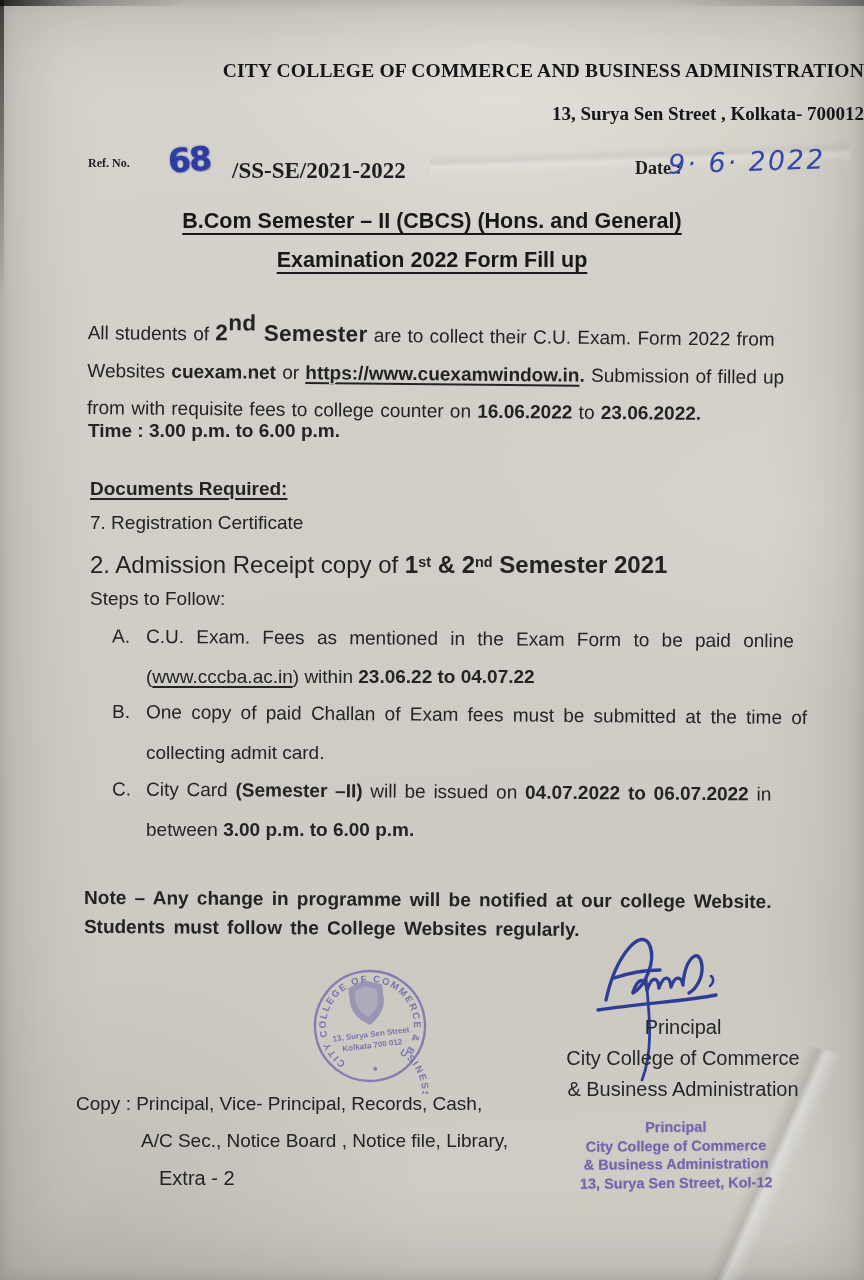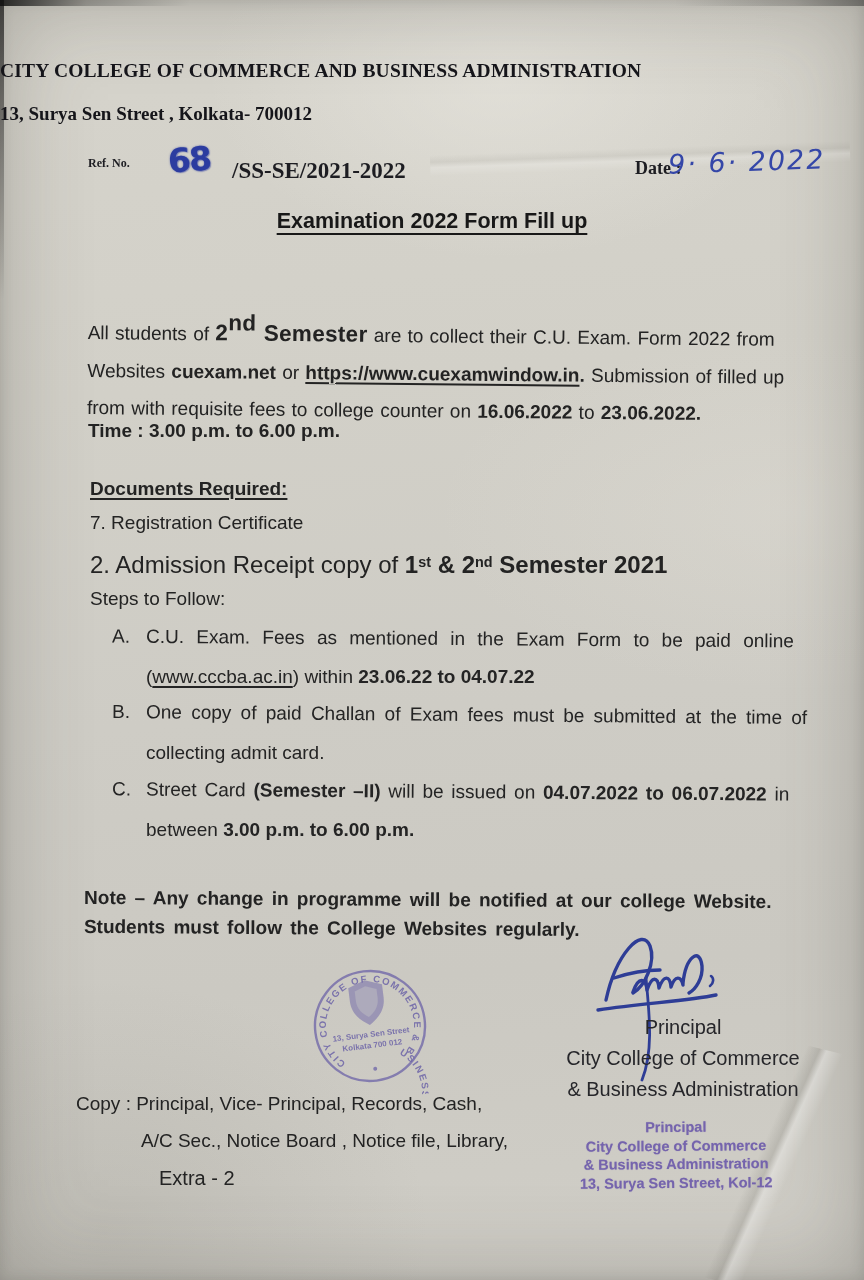--- a/index.html
+++ b/index.html
@@ -25,21 +25,21 @@
   .crease-h{position:absolute;left:430px;top:120px;width:420px;height:70px;pointer-events:none;transform:rotate(-2deg);
     background:linear-gradient(to bottom, rgba(0,0,0,0) 40%, rgba(120,118,110,0.10) 50%, rgba(255,255,255,0.18) 58%, rgba(0,0,0,0) 70%);}
 
   .serif{font-family:"Liberation Serif",serif;}
   .b{font-weight:bold;}
   .u{text-decoration:underline;text-decoration-thickness:2px;text-underline-offset:3px;}
   .sup{font-size:0.6em;vertical-align:0.45em;}
   .lg{font-size:22.5px;letter-spacing:0.3px;}
   .abs{position:absolute;white-space:nowrap;}
 
-  .header{left:0;right:0;top:60px;text-align:left;color:#15151a;}
+  .header{left:0;right:0;top:60px;text-align:right;color:#15151a;}
   .header-l1{font-size:19.5px;font-weight:bold;letter-spacing:0.2px;}
   .header-l2{font-size:19px;font-weight:bold;margin-top:21px;}
 
   .ref-label{left:88px;top:156px;font-size:12px;font-weight:bold;color:#1d1d22;}
   .ref-number{left:168px;top:140px;font-size:33px;font-weight:bold;color:#2c3ca0;
     transform:rotate(-4deg);text-shadow:0 0 2px rgba(44,60,160,0.65), 1px 1px 1px rgba(44,60,160,0.4);
     font-family:"DejaVu Sans",sans-serif;letter-spacing:-2px;}
   .ref-code{left:232px;top:158px;font-size:23px;font-weight:bold;color:#1d1d22;}
   .date-label{left:612px;top:158px;font-size:18px;font-weight:bold;color:#1d1d22;margin-left:23px;}
   .date-value{left:668px;top:146px;font-size:27px;color:#3547a8;font-style:italic;
@@ -95,41 +95,42 @@
     <div class="header-l2">13, Surya Sen Street , Kolkata- 700012</div>
   </div>
 
   <div class="abs ref-label serif">Ref. No.</div>
   <div class="abs ref-number">68</div>
   <div class="abs ref-code serif">/SS-SE/2021-2022</div>
   <div class="abs date-label serif">Date :</div>
   <div class="abs date-value">9· 6· 2022</div>
 
   <div class="abs title">
+    <div><span class="u">B.Com Semester – II (CBCS) (Hons. and General)</span></div>
     <div><span class="u">Examination 2022 Form Fill up</span></div>
   </div>
 
   <div class="abs intro">
     <div><span>All students of </span><span class="b lg">2</span><span class="b sup lg">nd</span><span class="b lg"> Semester</span><span> are to collect their C.U. Exam. Form 2022 from</span></div>
     <div><span>Websites </span><span class="b">cuexam.net</span><span> or </span><span class="b u">https://www.cuexamwindow.in</span><span class="b">.</span><span> Submission of filled up</span></div>
     <div><span>from with requisite fees to college counter on </span><span class="b">16.06.2022</span><span> to </span><span class="b">23.06.2022.</span></div>
   </div>
 
   <div class="abs time-line">Time : 3.00 p.m. to 6.00 p.m.</div>
 
   <div class="abs docs-heading"><span class="u">Documents Required:</span></div>
   <div class="abs doc-item1">7. Registration Certificate</div>
   <div class="abs doc-item2"><span>2. Admission Receipt copy of </span><span class="b">1</span><span class="b sup">st</span><span class="b"> &amp; </span><span class="b">2</span><span class="b sup">nd</span><span class="b"> Semester 2021</span></div>
   <div class="abs steps-label">Steps to Follow:</div>
 
   <div class="abs step-line st-a1"><span class="step-letter">A.</span><span class="sp1"><span>C.U. Exam. Fees as mentioned in the Exam Form to be paid online</span></span></div>
   <div class="abs step-line st-a2"><span>(</span><span class="u">www.cccba.ac.in</span><span>) within </span><span class="b">23.06.22 to 04.07.22</span></div>
   <div class="abs step-line st-b1"><span class="step-letter">B.</span><span class="sp2"><span>One copy of paid Challan of Exam fees must be submitted at the time of</span></span></div>
   <div class="abs step-line st-b2"><span>collecting admit card.</span></div>
-  <div class="abs step-line st-c1"><span class="step-letter">C.</span><span class="sp3"><span>Street Card </span><span class="b">(Semester –II)</span><span> will be issued on </span><span class="b">04.07.2022 to 06.07.2022</span><span> in</span></span></div>
+  <div class="abs step-line st-c1"><span class="step-letter">C.</span><span class="sp3"><span>City Card </span><span class="b">(Semester –II)</span><span> will be issued on </span><span class="b">04.07.2022 to 06.07.2022</span><span> in</span></span></div>
   <div class="abs step-line st-c2"><span>between </span><span class="b">3.00 p.m. to 6.00 p.m.</span></div>
 
   <div class="abs note">
     <div>Note – Any change in programme will be notified at our college Website.</div>
     <div>Students must follow the College Websites regularly.</div>
   </div>
 
   <svg class="abs seal" viewBox="0 0 148 148">
     <circle cx="74" cy="74" r="55" fill="none" stroke="#665da6" stroke-width="2.4" opacity="0.8"></circle>
     <defs>

